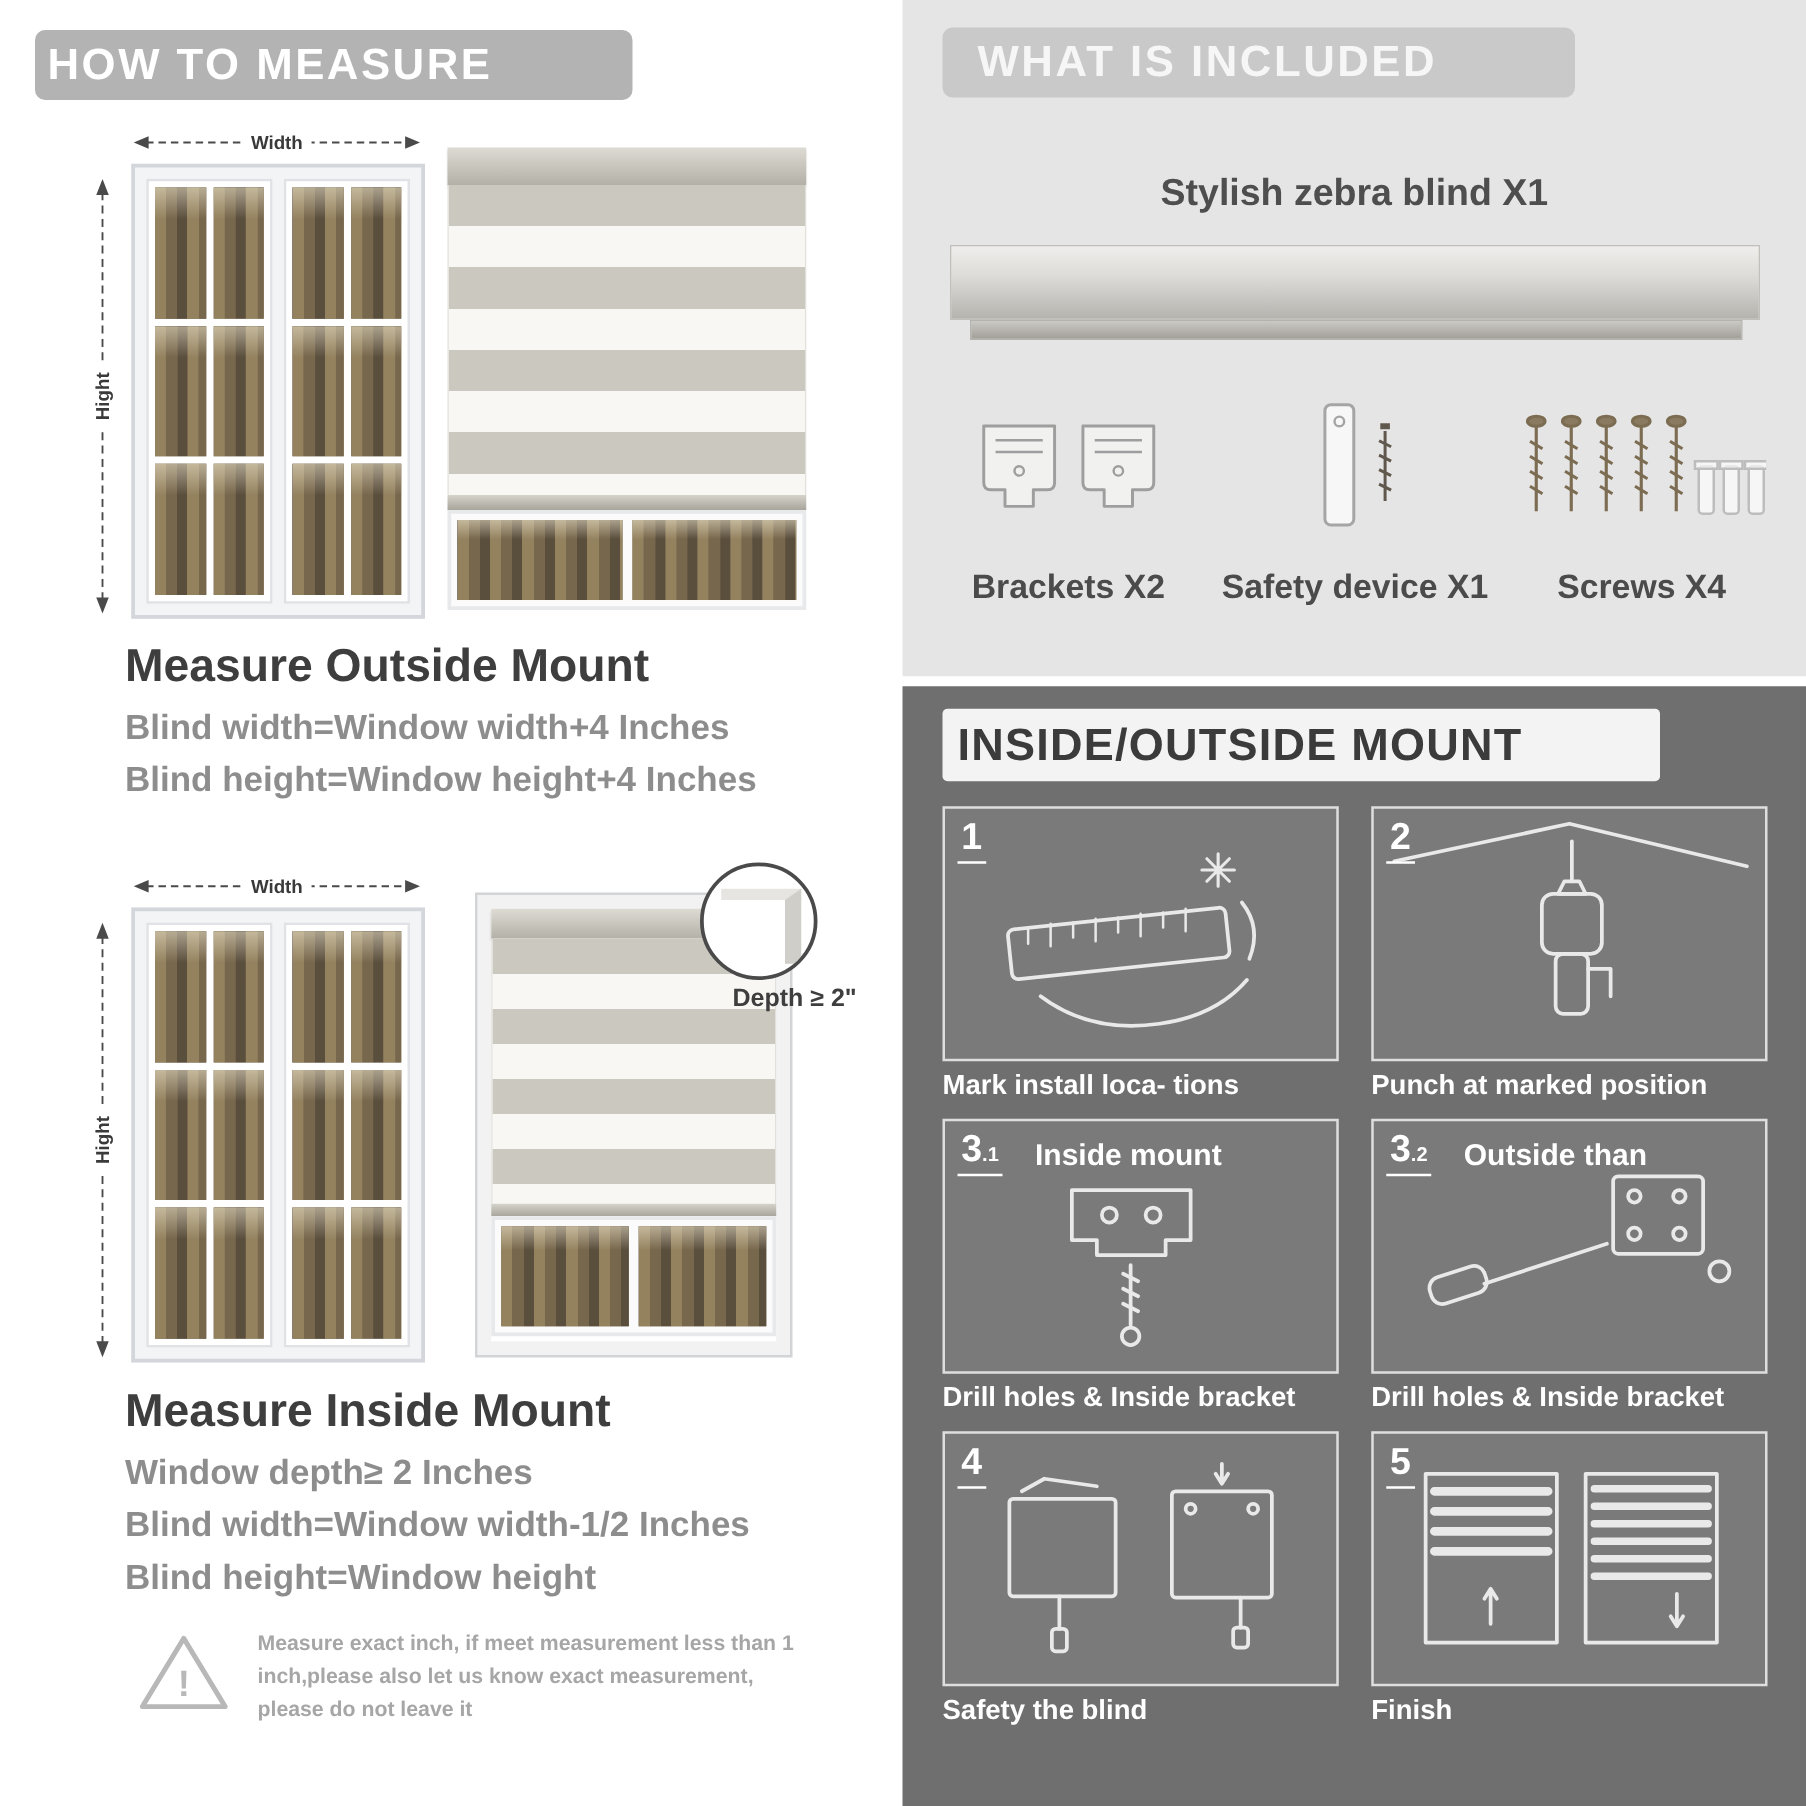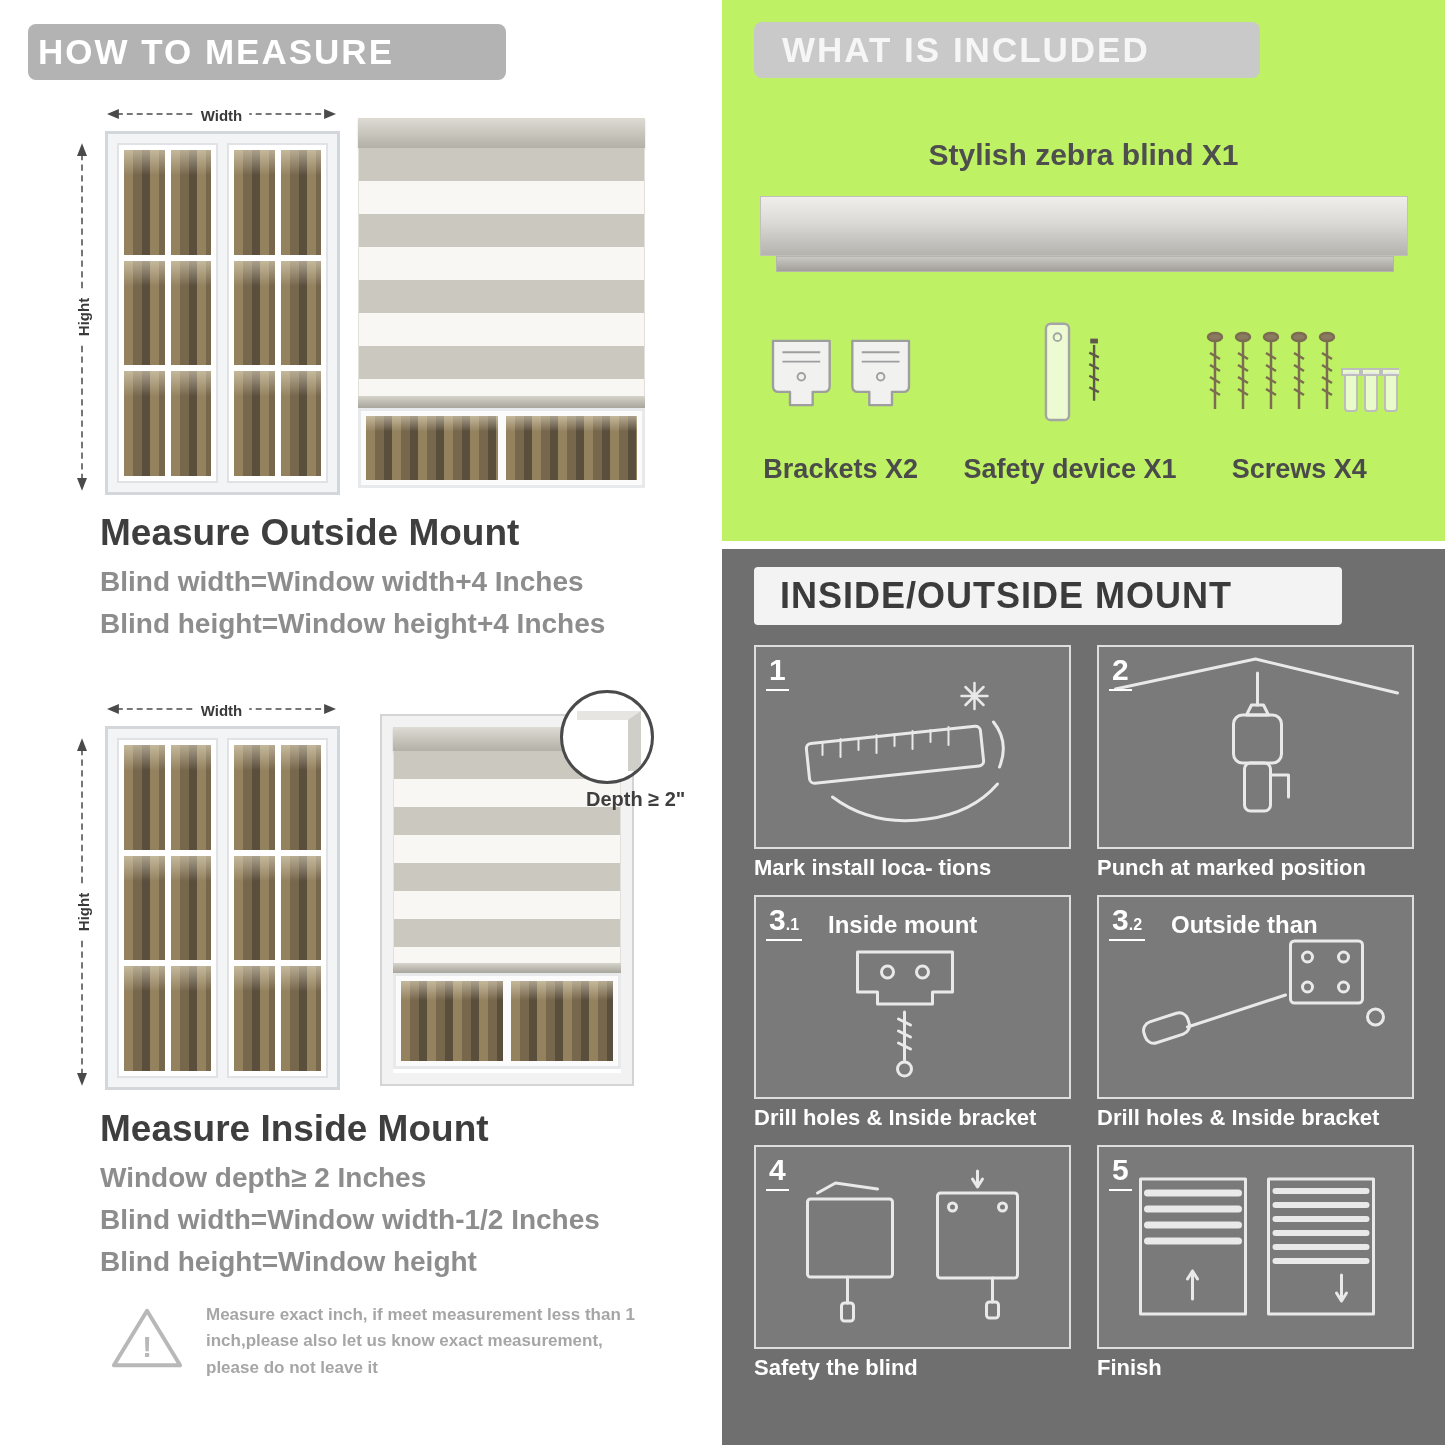--- a/index.html
+++ b/index.html
@@ -59,37 +59,37 @@
   .f-out-2{left:100px;top:608px;}
   .h-inside{left:100px;top:1108px;}
   .f-in-1{left:100px;top:1162px;}
   .f-in-2{left:100px;top:1204px;}
   .f-in-3{left:100px;top:1246px;text-align:center;}
 
   .warning{left:108px;top:1302px;width:545px;display:flex;gap:20px;align-items:flex-start;}
   .warning-text{font-size:17px;font-weight:bold;color:#a6a6a6;line-height:1.55;width:440px;}
 
   
-  .included{left:722px;top:0;width:723px;height:541px;background:#bef264;}
+  .included{left:722px;top:0;width:723px;height:541px;background:#e5e5e5;}
   .included-banner{left:32px;top:22px;width:478px;height:56px;background:#c9c9c9;border-radius:8px;
     color:#f6f6f6;font-size:35px;font-weight:bold;letter-spacing:2px;line-height:56px;padding-left:28px;}
   .product-title{left:0;top:138px;width:100%;text-align:center;font-size:30px;font-weight:bold;color:#4e4e4e;}
   .headrail{left:38px;top:196px;width:648px;height:60px;
     background:linear-gradient(180deg,#efeeec 0%,#dddcd8 40%,#b5b3ae 100%);border:1px solid #c2c0bb;box-sizing:border-box;}
   .headrail-lip{left:54px;top:256px;width:618px;height:16px;
     background:linear-gradient(180deg,#cac8c3,#a29f99);border:1px solid #b5b3ae;box-sizing:border-box;}
-  .hardware{left:4px;top:316px;width:688px;display:flex;justify-content:flex-start;}
+  .hardware{left:18px;top:316px;width:688px;display:flex;justify-content:flex-start;}
   .hw-cell{display:flex;flex-direction:column;align-items:center;width:230px;}
   .hw-icon{height:130px;display:flex;align-items:center;justify-content:center;}
   .hw-label{margin-top:8px;font-size:27px;font-weight:bold;color:#4b4b4b;white-space:nowrap;}
 
   
   .mount{left:722px;top:549px;width:723px;height:896px;background:#6f6f6f;}
   .mount-banner{left:32px;top:18px;width:562px;height:58px;background:#f3f3f3;border-radius:4px;
-    color:#3b3b3b;font-size:36px;font-weight:bold;letter-spacing:1px;line-height:58px;padding-left:26px;}
+    color:#3b3b3b;font-size:36px;font-weight:bold;letter-spacing:1px;line-height:58px;padding-left:12px;}
   .steps{left:32px;top:96px;width:660px;display:grid;grid-template-columns:1fr 1fr;
     column-gap:26px;row-gap:14px;position:absolute;}
   .panel{height:200px;border:2px solid #dedede;background:#7a7a7a;position:relative;overflow:hidden;}
   .panel svg{position:absolute;inset:0;width:100%;height:100%;}
   .step-num{position:absolute;top:6px;left:10px;color:#ffffff;font-size:30px;font-weight:bold;
     border-bottom:2px solid #ffffff;padding:0 3px 2px;z-index:2;}
   .step-num .sub{font-size:16px;}
   .panel-label{position:absolute;top:14px;left:72px;color:#ffffff;font-size:24px;font-weight:bold;z-index:2;}
   .caption{margin-top:6px;font-size:22px;font-weight:bold;color:#ffffff;white-space:nowrap;}
 </style>

